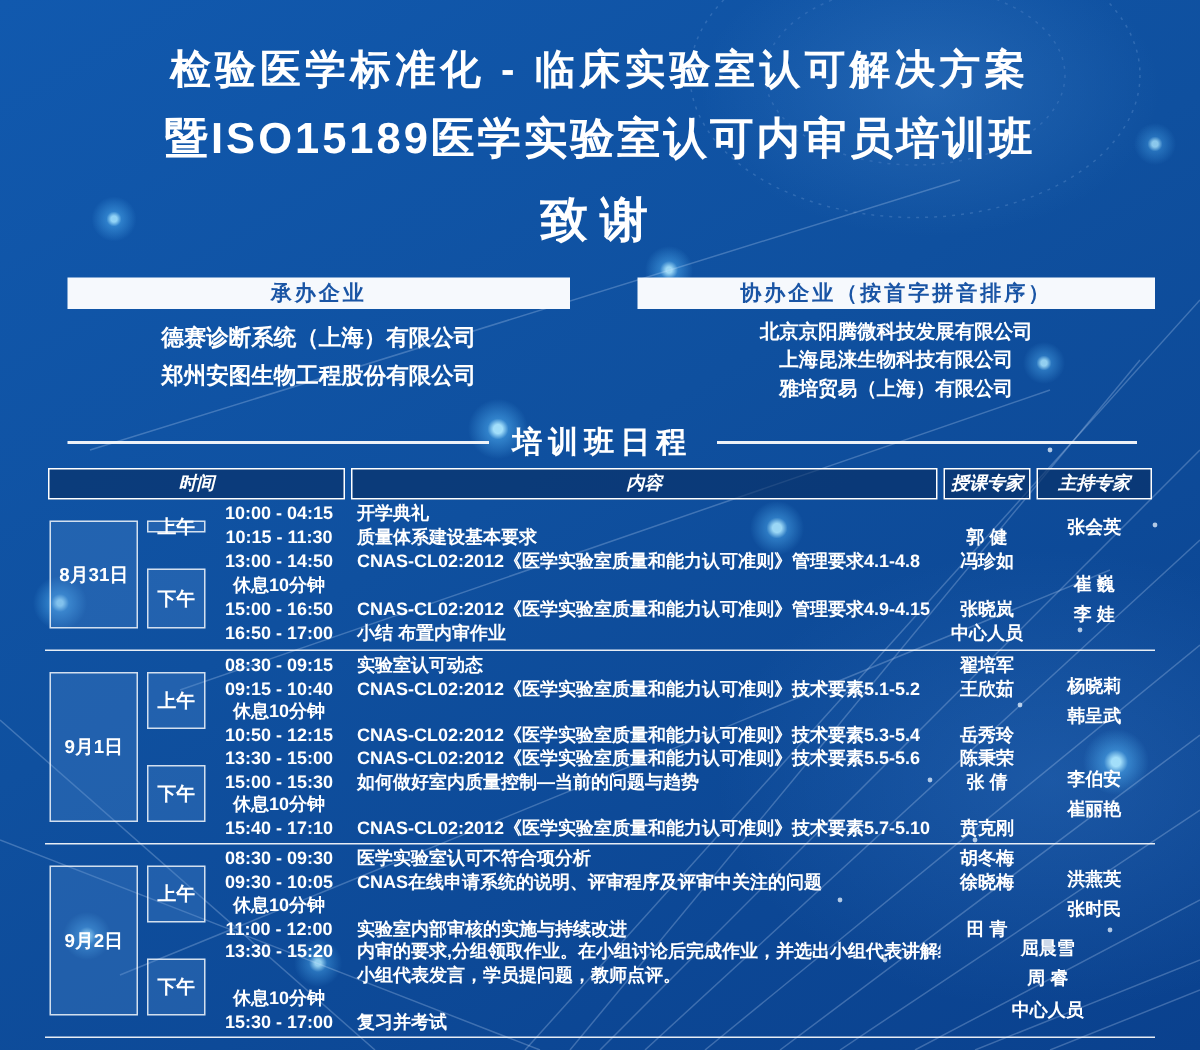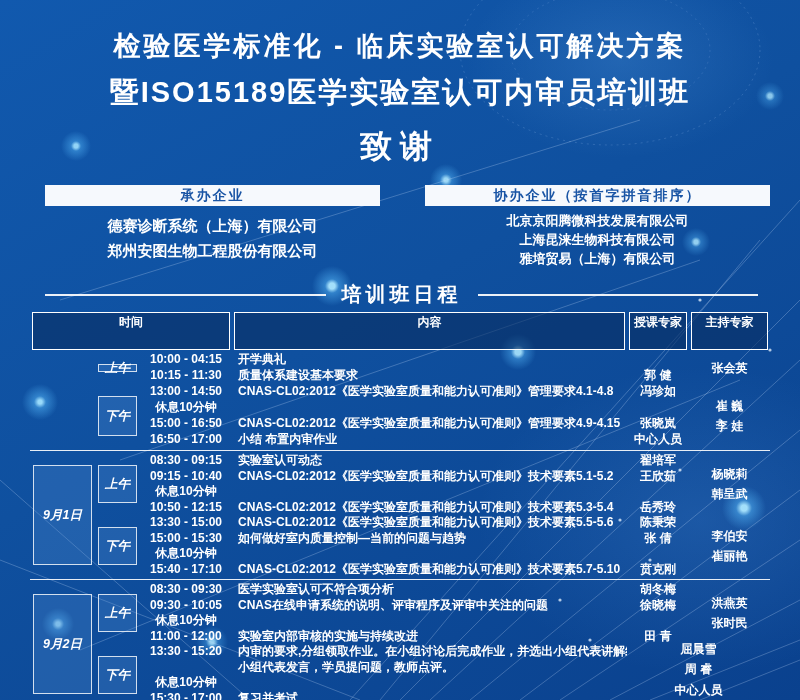--- a/index.html
+++ b/index.html
@@ -28,29 +28,29 @@
   .sp-col-l{width:335px;}
   .sp-col-r{flex:1;}
   .sp-bar{background:#f6f9fd;color:#1a55a5;font-weight:bold;text-align:center;
     font-size:14px;height:21px;line-height:21px;letter-spacing:2px;}
   .sp-co-l{margin-top:7px;text-align:center;font-size:15px;font-weight:bold;line-height:25px;}
   .sp-co-r{margin-top:5px;text-align:center;font-size:13px;font-weight:bold;line-height:19px;}
   .divider{display:flex;align-items:center;margin:13px 42px 4px 45px;}
   .divider .dline{flex:1;border-top:2px solid rgba(255,255,255,.92);}
   .divider .dtext{margin:0 16px;font-size:20px;font-weight:bold;letter-spacing:4px;}
   .table{margin:2px 30px 0 30px;width:740px;}
-  .thead{display:grid;grid-template-columns:202px 395px 62px 81px;height:38px;}
+  .thead{display:grid;grid-template-columns:202px 395px 62px 81px;height:21px;font-style:italic;}
   .th{margin:0 2px;border:1px solid #fff;background:rgba(8,45,96,.6);
     font-size:12px;font-weight:bold;text-align:center;line-height:19px;}
   .grp{display:grid;grid-template-columns:65px 45px 92px 395px 62px 81px;
     border-bottom:1px solid rgba(255,255,255,.9);padding:2px 0;}
   .grp.r6{grid-template-rows:repeat(6,16px);}
   .grp.r8{grid-template-rows:repeat(8,15.5px);}
   .cellbox{margin:12px 3px;border:1px solid rgba(255,255,255,.8);background:rgba(80,140,210,.30);
-    display:flex;align-items:center;justify-content:center;font-weight:bold;font-size:12.5px;font-style:italic;}
+    display:flex;align-items:center;justify-content:center;font-weight:bold;font-size:12.5px;}
   .datec{grid-column:1;grid-row:1/-1;}
   .ampm-a{grid-column:2;}
   .ampm-p{grid-column:2;}
   .c-time{grid-column:3;font-size:12px;font-weight:bold;text-align:center;line-height:15.5px;white-space:nowrap;}
   .c-content{grid-column:4;font-size:12px;font-weight:bold;padding-left:6px;line-height:15.5px;white-space:nowrap;overflow:hidden;}
   .c-lect{grid-column:5;font-size:12px;font-weight:bold;text-align:center;line-height:15.5px;white-space:nowrap;}
   .c-host{grid-column:6;display:flex;flex-direction:column;justify-content:center;gap:3px;
     font-size:12px;font-weight:bold;text-align:center;}
   .c-merge{grid-column:5/7;display:flex;flex-direction:column;justify-content:center;gap:3px;
     font-size:12px;font-weight:bold;text-align:center;}
@@ -124,20 +124,21 @@
 
     <div class="table">
       <div class="thead">
         <div class="th">时间</div>
         <div class="th">内容</div>
         <div class="th">授课专家</div>
         <div class="th">主持专家</div>
       </div>
 
       <div class="grp r6">
+        <div class="cellbox datec">8月31日</div>
         <div class="cellbox ampm-a" style="grid-row:1/3">上午</div>
         <div class="cellbox ampm-p" style="grid-row:3/7">下午</div>
         <div class="c-time" style="grid-row:1">10:00 - 04:15</div>
         <div class="c-content" style="grid-row:1">开学典礼</div>
         <div class="c-time" style="grid-row:2">10:15 - 11:30</div>
         <div class="c-content" style="grid-row:2">质量体系建设基本要求</div>
         <div class="c-lect" style="grid-row:2">郭 健</div>
         <div class="c-time" style="grid-row:3">13:00 - 14:50</div>
         <div class="c-content" style="grid-row:3">CNAS-CL02:2012《医学实验室质量和能力认可准则》管理要求4.1-4.8</div>
         <div class="c-lect" style="grid-row:3">冯珍如</div>

